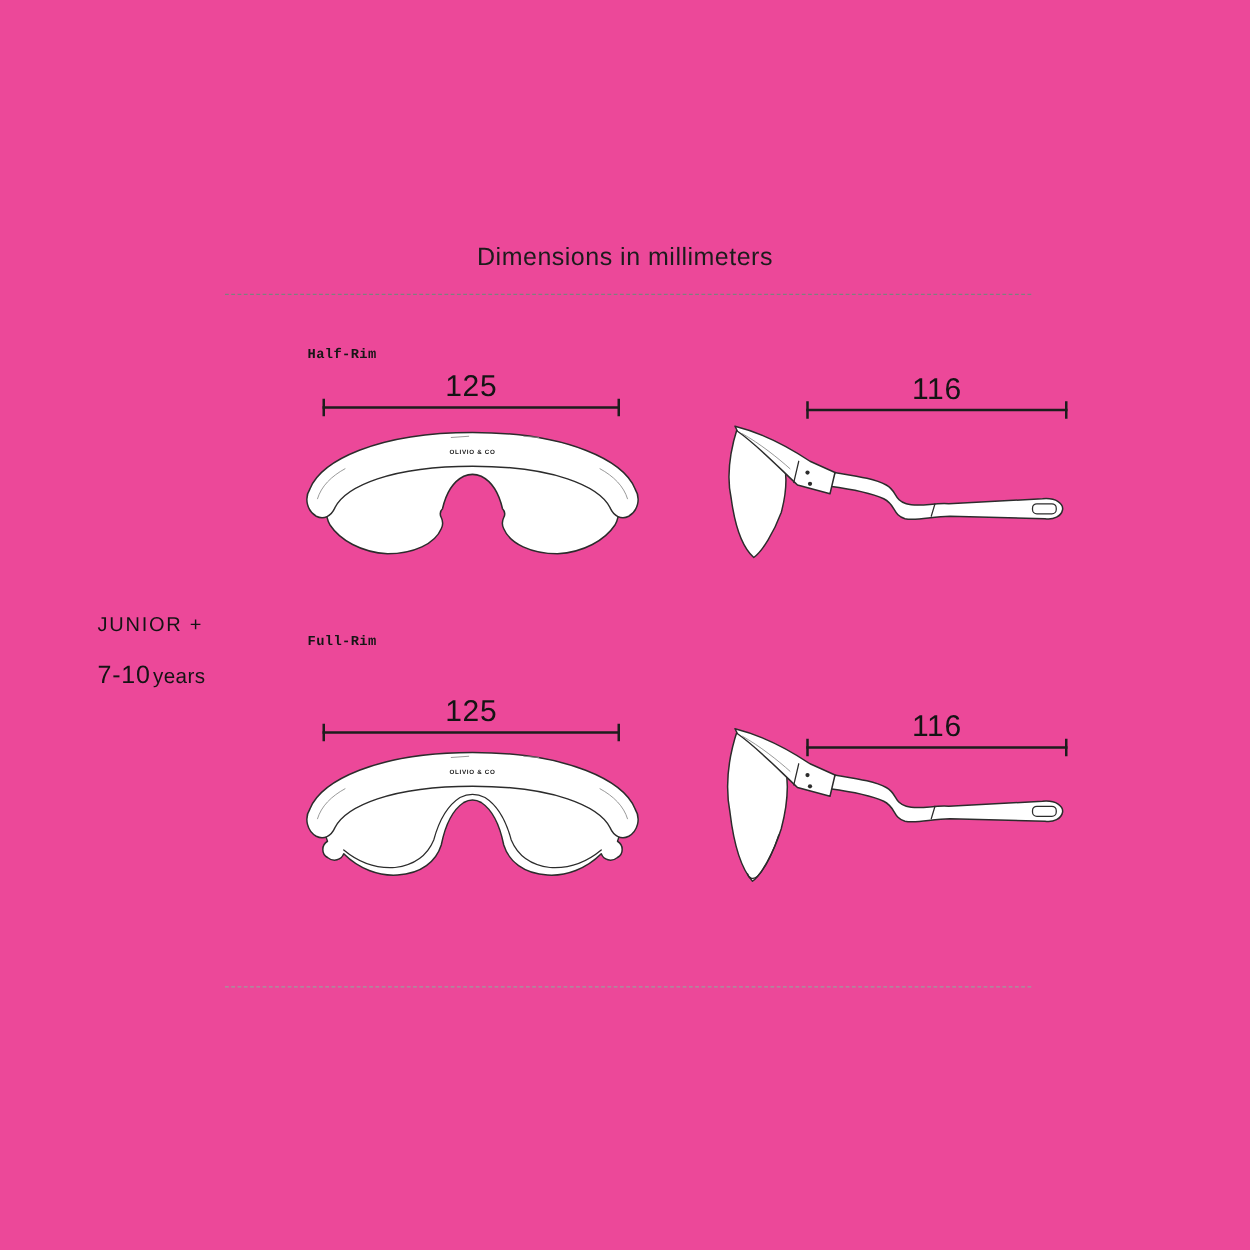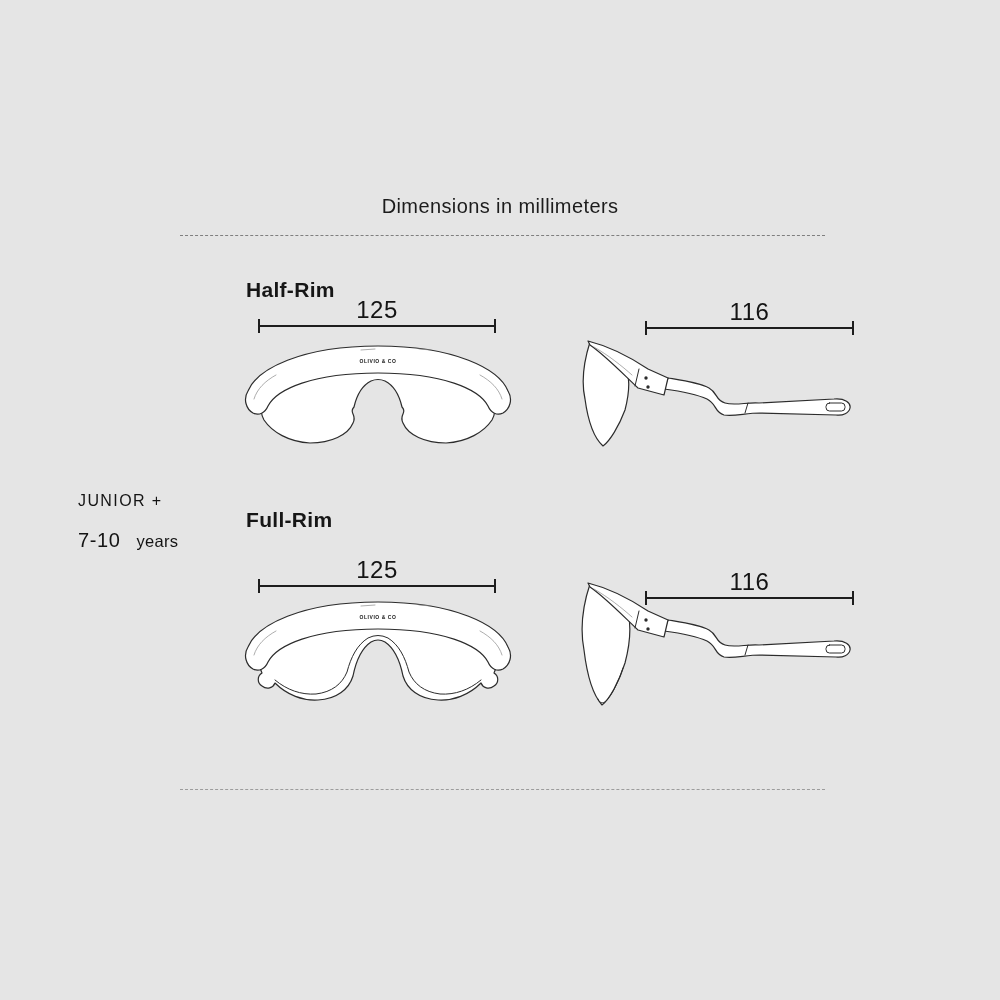--- a/index.html
+++ b/index.html
@@ -2,39 +2,39 @@
 <html><head>
 <meta charset="utf-8">
 <style>
   * { margin:0; padding:0; box-sizing:border-box; }
   html,body { background:#ffffff; }
   body {
     width:1000px; height:1000px;
     font-family:"Liberation Sans", sans-serif;
     color:#1a1a1a;
   }
-  .canvas { position:relative; width:1000px; height:1000px; background:#e5e5e5; overflow:hidden; }
+  .canvas { position:relative; width:1000px; height:1000px; background:#ec4899; overflow:hidden; }
 
   .title {
     position:absolute; top:195px; left:0; width:1000px;
     text-align:center; font-size:20px; letter-spacing:.4px; color:#1c1c1c;
   }
 
   .rule { position:absolute; left:180px; width:645px; height:0; border-top:1px dashed #7f7f7f; }
   .rule-top { top:235px; }
   .rule-bottom { top:789px; border-top-color:#9c9c9c; }
 
   .product { position:absolute; left:78px; top:489px; }
   .product-name { font-size:16px; letter-spacing:1.4px; color:#141414; line-height:24px; }
   .product-age { margin-top:16px; font-size:20px; letter-spacing:.6px; color:#141414; }
-  .age-unit { font-size:16.5px; letter-spacing:.3px; margin-left:16px; }
+  .age-unit { font-size:16.5px; letter-spacing:.3px; margin-left:2px; }
 
   .section-label {
-    position:absolute; left:246px; font-size:21px; font-weight:bold;
-    letter-spacing:.3px; color:#161616;
+    position:absolute; left:246px; font-size:11px; font-weight:bold;
+    letter-spacing:.3px; color:#161616;font-family:Liberation Mono, monospace;
   }
   .label-half { top:278px; }
   .label-full { top:508px; }
 
   .dim { position:absolute; }
   .dim-value {
     height:22px; line-height:22px; margin-bottom:4px;
     text-align:center; font-size:24px; letter-spacing:.5px; color:#141414;
   }
   .dim-line { position:relative; height:2px; background:#1d1d1d; }

